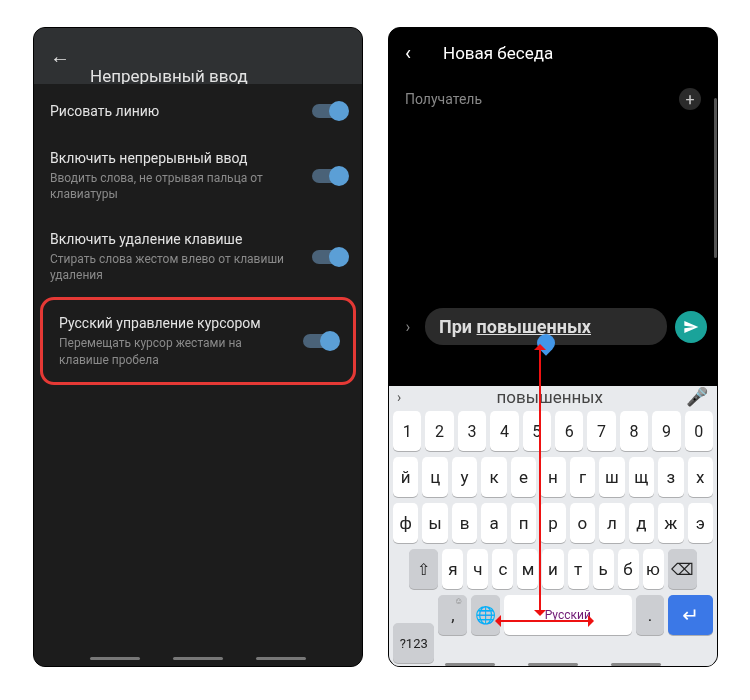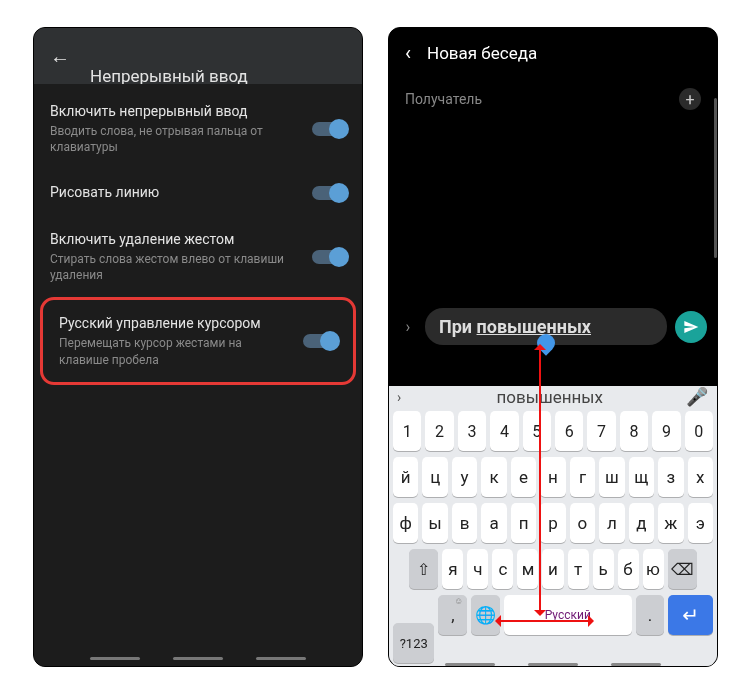--- a/index.html
+++ b/index.html
@@ -61,21 +61,21 @@
   .navbar-l .navline { width: 50px; height: 3px; background: #777; border-radius: 2px; }
 
   
   .r-header {
     height: 50px;
     display: flex; align-items: center;
     padding: 0 16px; gap: 16px;
     color: #fff;
   }
   .r-header .back { font-size: 20px; }
-  .r-header .title { font-size: 17px; }
+  .r-header .title { font-size: 17px; margin-left: 16px; }
   .recipient {
     display: flex; align-items: center; justify-content: space-between;
     padding: 10px 16px;
     color: #888; font-size: 14px;
   }
   .recipient .plus {
     width: 22px; height: 22px; border-radius: 50%;
     background: #2b2b2b; color: #ccc;
     display: flex; align-items: center; justify-content: center;
     font-size: 16px;
@@ -176,40 +176,40 @@
 
 <div class="phone left">
   <div class="l-header">
     <span class="back">←</span>
     <span class="title">Непрерывный ввод</span>
   </div>
   <div class="l-body">
 
     <div class="setting">
       <div class="txt">
+        <div class="s-title">Рисовать линию</div>
+      </div>
+      <div class="toggle">
+          <div class="knob"></div>
+        </div>
+    </div>
+
+    <div class="setting">
+      <div class="txt">
         <div class="s-title">Включить непрерывный ввод</div>
         <div class="s-sub">Вводить слова, не отрывая пальца от клавиатуры</div>
       </div>
       <div class="toggle">
           <div class="knob"></div>
         </div>
     </div>
 
     <div class="setting">
       <div class="txt">
-        <div class="s-title">Рисовать линию</div>
-      </div>
-      <div class="toggle">
-          <div class="knob"></div>
-        </div>
-    </div>
-
-    <div class="setting">
-      <div class="txt">
-        <div class="s-title">Включить удаление жестом</div>
+        <div class="s-title">Включить удаление клавише</div>
         <div class="s-sub">Стирать слова жестом влево от клавиши удаления</div>
       </div>
       <div class="toggle">
           <div class="knob"></div>
         </div>
     </div>
 
     <div class="highlight">
       <div class="setting">
         <div class="txt">

